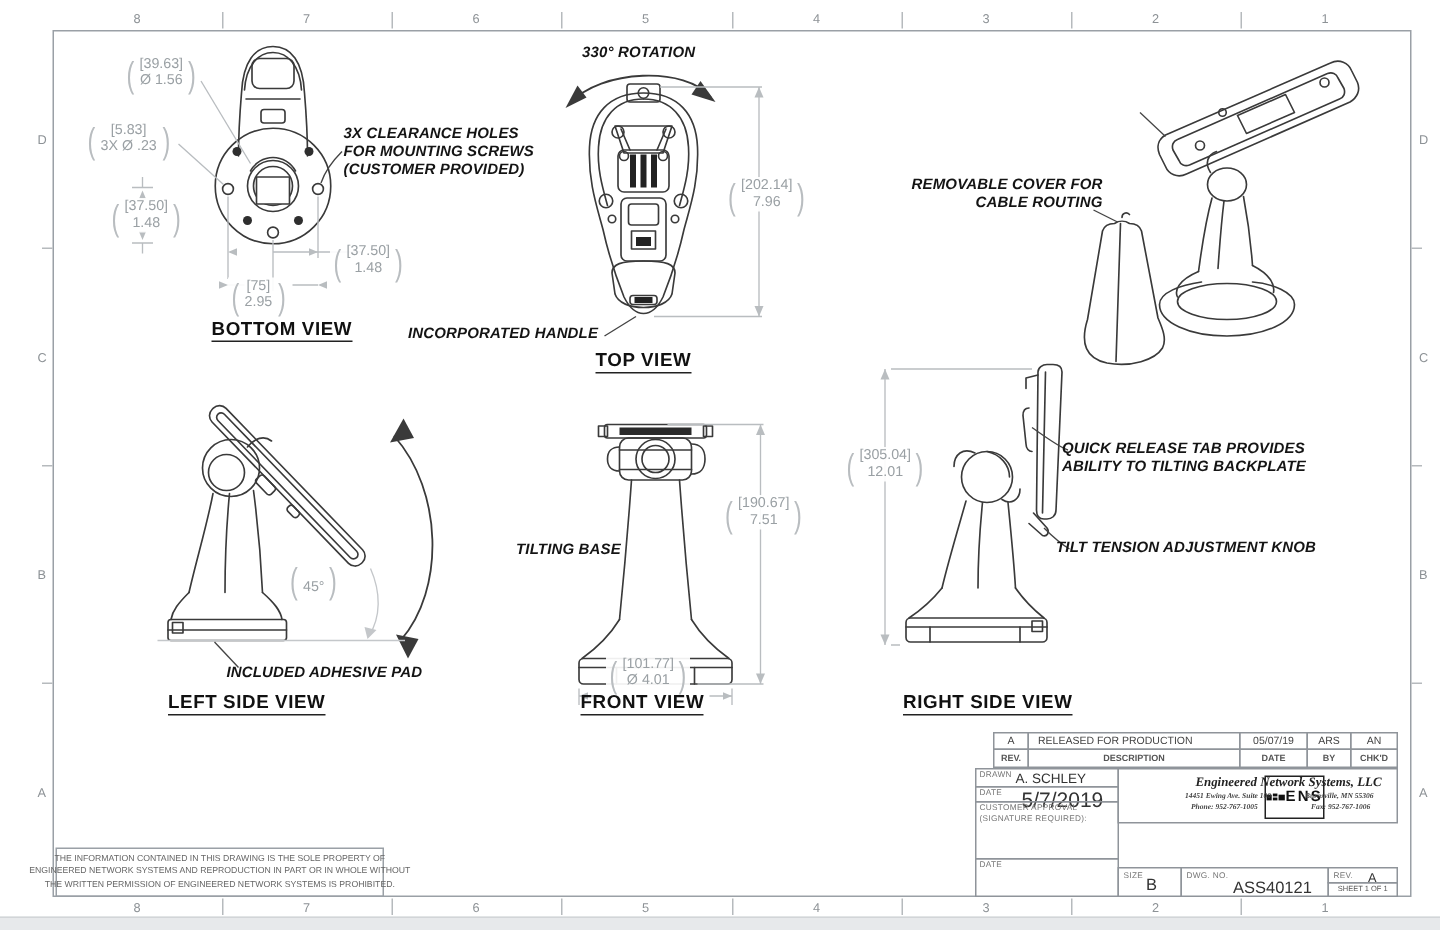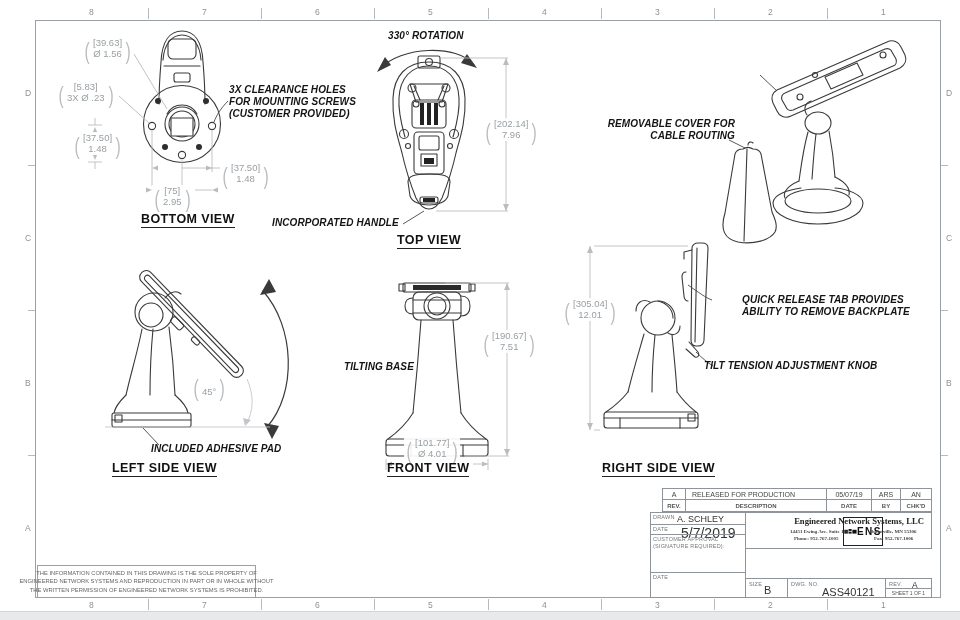--- a/index.html
+++ b/index.html
@@ -34,21 +34,21 @@
   .dim .dl { display:flex; flex-direction:column; align-items:center; padding:0 2px; }
 
   
   .tb, .rt { position:absolute; background:#fff; }
   .cell { position:absolute; border:1px solid #8f949a; }
   .lab { position:absolute; font-size:5.5px; color:#777; letter-spacing:.2px; }
   .val { position:absolute; color:#333; }
   .rt .hdr { font-size:6px; font-weight:bold; color:#555; }
   .rt .dat { font-size:7px; color:#444; }
   .ctr { display:flex; align-items:center; justify-content:center; text-align:center; }
-  .serifi { font-family:"Liberation Serif", serif; font-weight:bold; }
+  .serifi { font-family:"Liberation Serif", serif; font-style:italic; font-weight:bold; }
 
   .disc { position:absolute; left:37px; top:565px; width:219px; height:33px;
     border:1px solid #9aa0a6; display:flex; flex-direction:column;
     align-items:center; justify-content:center; }
   .disc div { font-size:5.8px; color:#666; line-height:1.45; text-align:center; white-space:nowrap; }
 
   .bottom-bar { position:absolute; left:0; top:611px; width:960px; height:9px;
     background:#e7e9eb; border-top:1px solid #d2d5d8; }
 
   .logo { position:absolute; left:97px; top:4px; width:40px; height:29px;
@@ -393,23 +393,23 @@
       <path d="M108,45 C118,52 126,58 132,60"></path>
       <path d="M116,112 C122,118 128,123 133,126"></path>
     </g>
   </svg>
   <div class="dim" style="left:562px;top:298px">
     <span class="dl">
         <span>[305.04]</span>
         <span>12.01</span>
       </span>
   </div>
-  <div class="c" style="left:742px;top:294px">
+  <div class="c" style="left:708px;top:294px">
     <div>QUICK RELEASE TAB PROVIDES</div>
-    <div>ABILITY TO REMOVE BACKPLATE</div>
+    <div>ABILITY TO TILTING BACKPLATE</div>
   </div>
   <div class="c" style="left:704px;top:360px">TILT TENSION ADJUSTMENT KNOB</div>
   <div class="vl" style="left:602px;top:461px">RIGHT SIDE VIEW</div>
 
   <div class="rt" style="left:662px;top:488px;width:270px;height:24px">
     <div class="cell ctr dat" style="left:0;top:0;width:24px;height:12px">A</div>
     <div class="cell dat" style="left:23px;top:0;width:142px;height:12px;padding-left:6px;line-height:11px">RELEASED FOR PRODUCTION</div>
     <div class="cell ctr dat" style="left:164px;top:0;width:46px;height:12px">05/07/19</div>
     <div class="cell ctr dat" style="left:209px;top:0;width:30px;height:12px">ARS</div>
     <div class="cell ctr dat" style="left:238px;top:0;width:32px;height:12px">AN</div>

